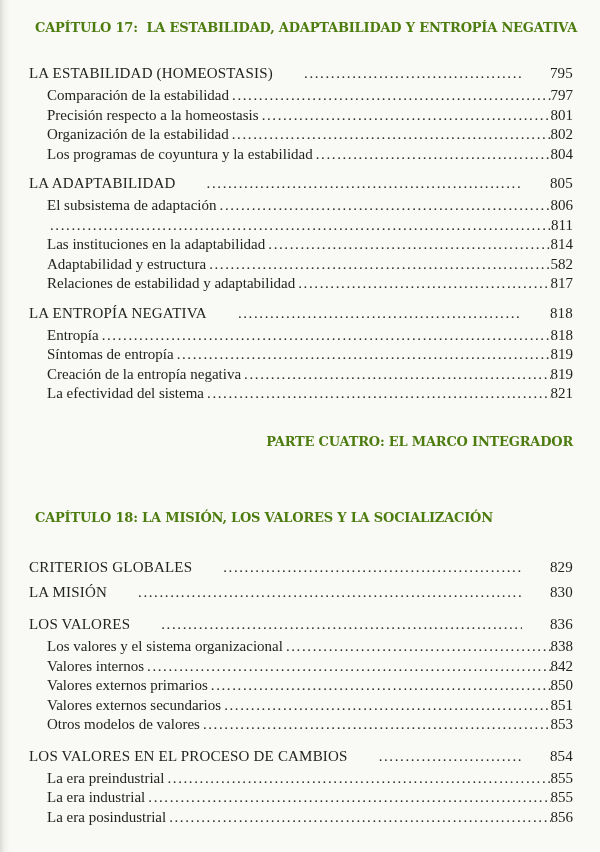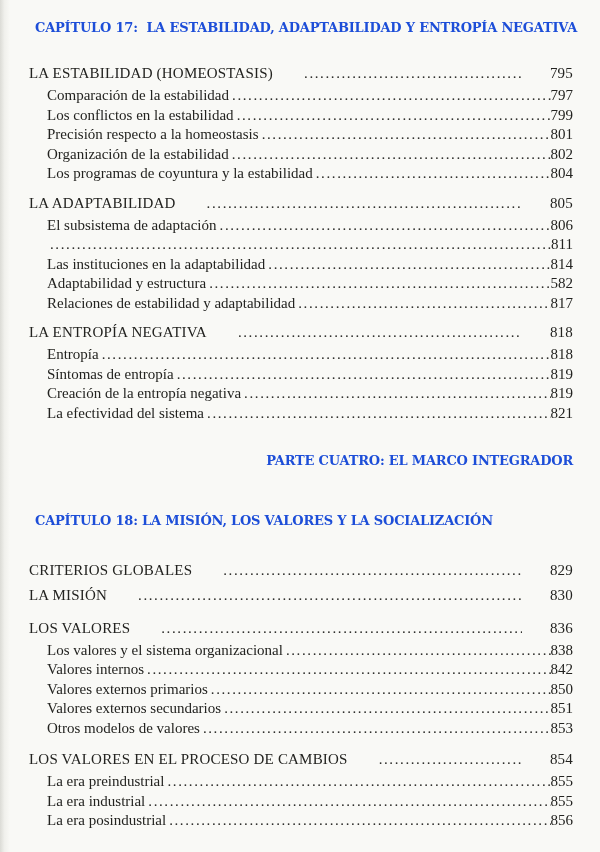--- a/index.html
+++ b/index.html
@@ -30,30 +30,30 @@
     padding: 20px 27px 0 29px;
     box-sizing: border-box;
   }
 
   .chapter-title {
     font-family: "DejaVu Serif", serif;
     font-weight: bold;
     font-size: 13px;
     line-height: 16px;
     letter-spacing: -0.2px;
-    color: #1d4ed8;
+    color: #4d7c0f;
     margin: 0 0 0 6px;
     white-space: pre; 
   }
   .part-title {
     margin-top: 30px;
     text-align: right;
   }
   .c18-title {
-    margin-top: 44px;
+    margin-top: 60px;
   }
 
   .toc {
     margin: 0;
   }
   .toc-c17 { margin-top: 28px; }
   .toc-c18 { margin-top: 30px; }
 
   .toc-group { margin-bottom: 10px; }
   .toc-c18 .toc-group { margin-bottom: 12px; }
@@ -106,25 +106,20 @@
           <span class="toc-label">LA ESTABILIDAD (HOMEOSTASIS)</span>
           <span class="toc-dots"></span>
           <span class="toc-page">795</span>
         </div>
         <div class="toc-row lvl1">
           <span class="toc-label">Comparación de la estabilidad</span>
           <span class="toc-dots"></span>
           <span class="toc-page">797</span>
         </div>
         <div class="toc-row lvl1">
-          <span class="toc-label">Los conflictos en la estabilidad</span>
-          <span class="toc-dots"></span>
-          <span class="toc-page">799</span>
-        </div>
-        <div class="toc-row lvl1">
           <span class="toc-label">Precisión respecto a la homeostasis</span>
           <span class="toc-dots"></span>
           <span class="toc-page">801</span>
         </div>
         <div class="toc-row lvl1">
           <span class="toc-label">Organización de la estabilidad</span>
           <span class="toc-dots"></span>
           <span class="toc-page">802</span>
         </div>
         <div class="toc-row lvl1">

